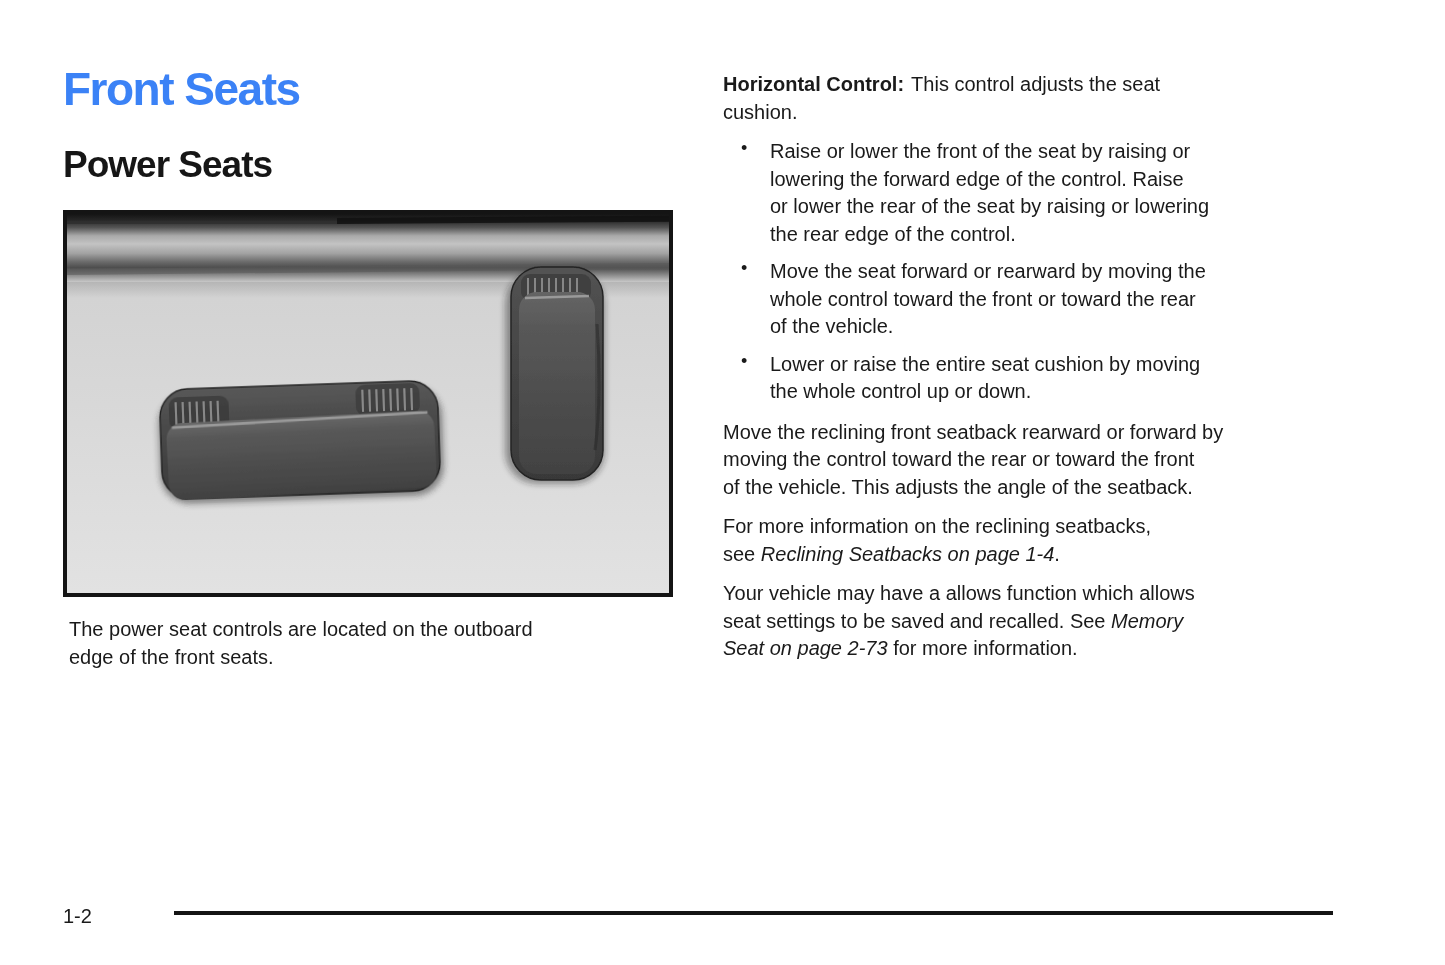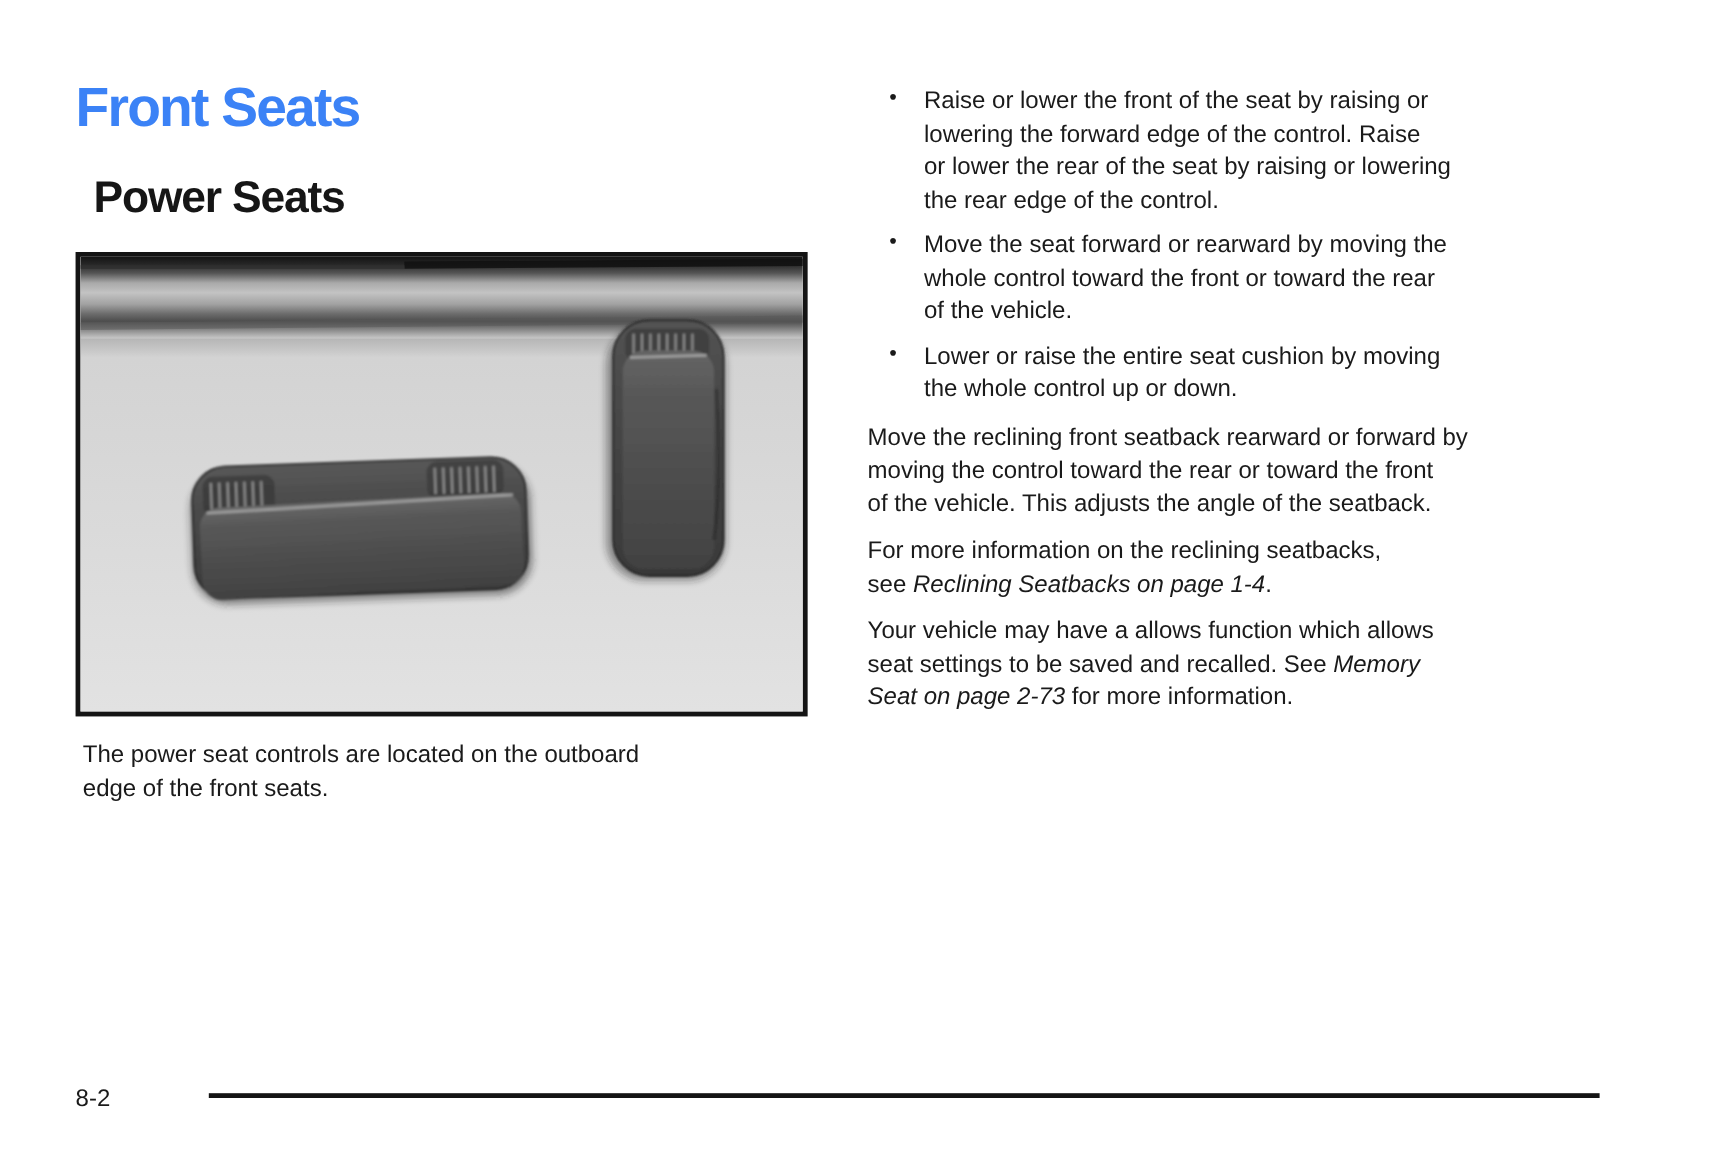--- a/index.html
+++ b/index.html
@@ -14,21 +14,21 @@
   .page { position: absolute; inset: 0; }
 
   
   .col-left { position: absolute; left: 63px; top: 0; width: 618px; }
   .h1 {
     position: absolute; left: 0; top: 66px;
     font-size: 46px; font-weight: bold; letter-spacing: -1.5px;
     line-height: 1; white-space: nowrap; color: #3b82f6;
   }
   .h2 {
-    position: absolute; left: 15px; top: 146px;
+    position: absolute; left: 0; top: 146px;
     font-size: 37px; font-weight: bold; letter-spacing: -1px;
     line-height: 1; white-space: nowrap; color: #161616;
   }
   .figure {
     position: absolute; left: 0; top: 210px;
     width: 610px; height: 387px;
     border: 4px solid #141414;
     background: #d6d6d6;
   }
   .figure svg { display: block; width: 602px; height: 379px; }
@@ -188,20 +188,22 @@
         </g>
       </svg>
     </div>
 
     <div class="caption">The power seat controls are located on the outboard
 edge of the front seats.</div>
   </div>
 
   <div class="col-right">
 
+    <p class="para"><span class="lbl">Horizontal Control:</span><span class="pre">This control adjusts the seat
+cushion.</span></p>
 
     <ul class="bullets">
       <li><span class="bullet-marker">•</span><span class="pre">Raise or lower the front of the seat by raising or
 lowering the forward edge of the control. Raise
 or lower the rear of the seat by raising or lowering
 the rear edge of the control.</span></li>
       <li><span class="bullet-marker">•</span><span class="pre">Move the seat forward or rearward by moving the
 whole control toward the front or toward the rear
 of the vehicle.</span></li>
       <li><span class="bullet-marker">•</span><span class="pre">Lower or raise the entire seat cushion by moving
@@ -214,16 +216,16 @@
 of the vehicle. This adjusts the angle of the seatback.</p>
 
     <p class="para"><span class="pre">For more information on the reclining seatbacks,
 see </span><span class="it pre">Reclining Seatbacks on page 1-4</span><span class="pre">.</span></p>
 
     <p class="para"><span class="pre">Your vehicle may have a allows function which allows
 seat settings to be saved and recalled. See </span><span class="it pre">Memory
 Seat on page 2-73</span><span class="pre"> for more information.</span></p>
   </div>
 
-  <div class="page-number">8-2</div>
+  <div class="page-number">1-2</div>
   <div class="footer-rule"></div>
 
 </div>
 
 </body></html>

